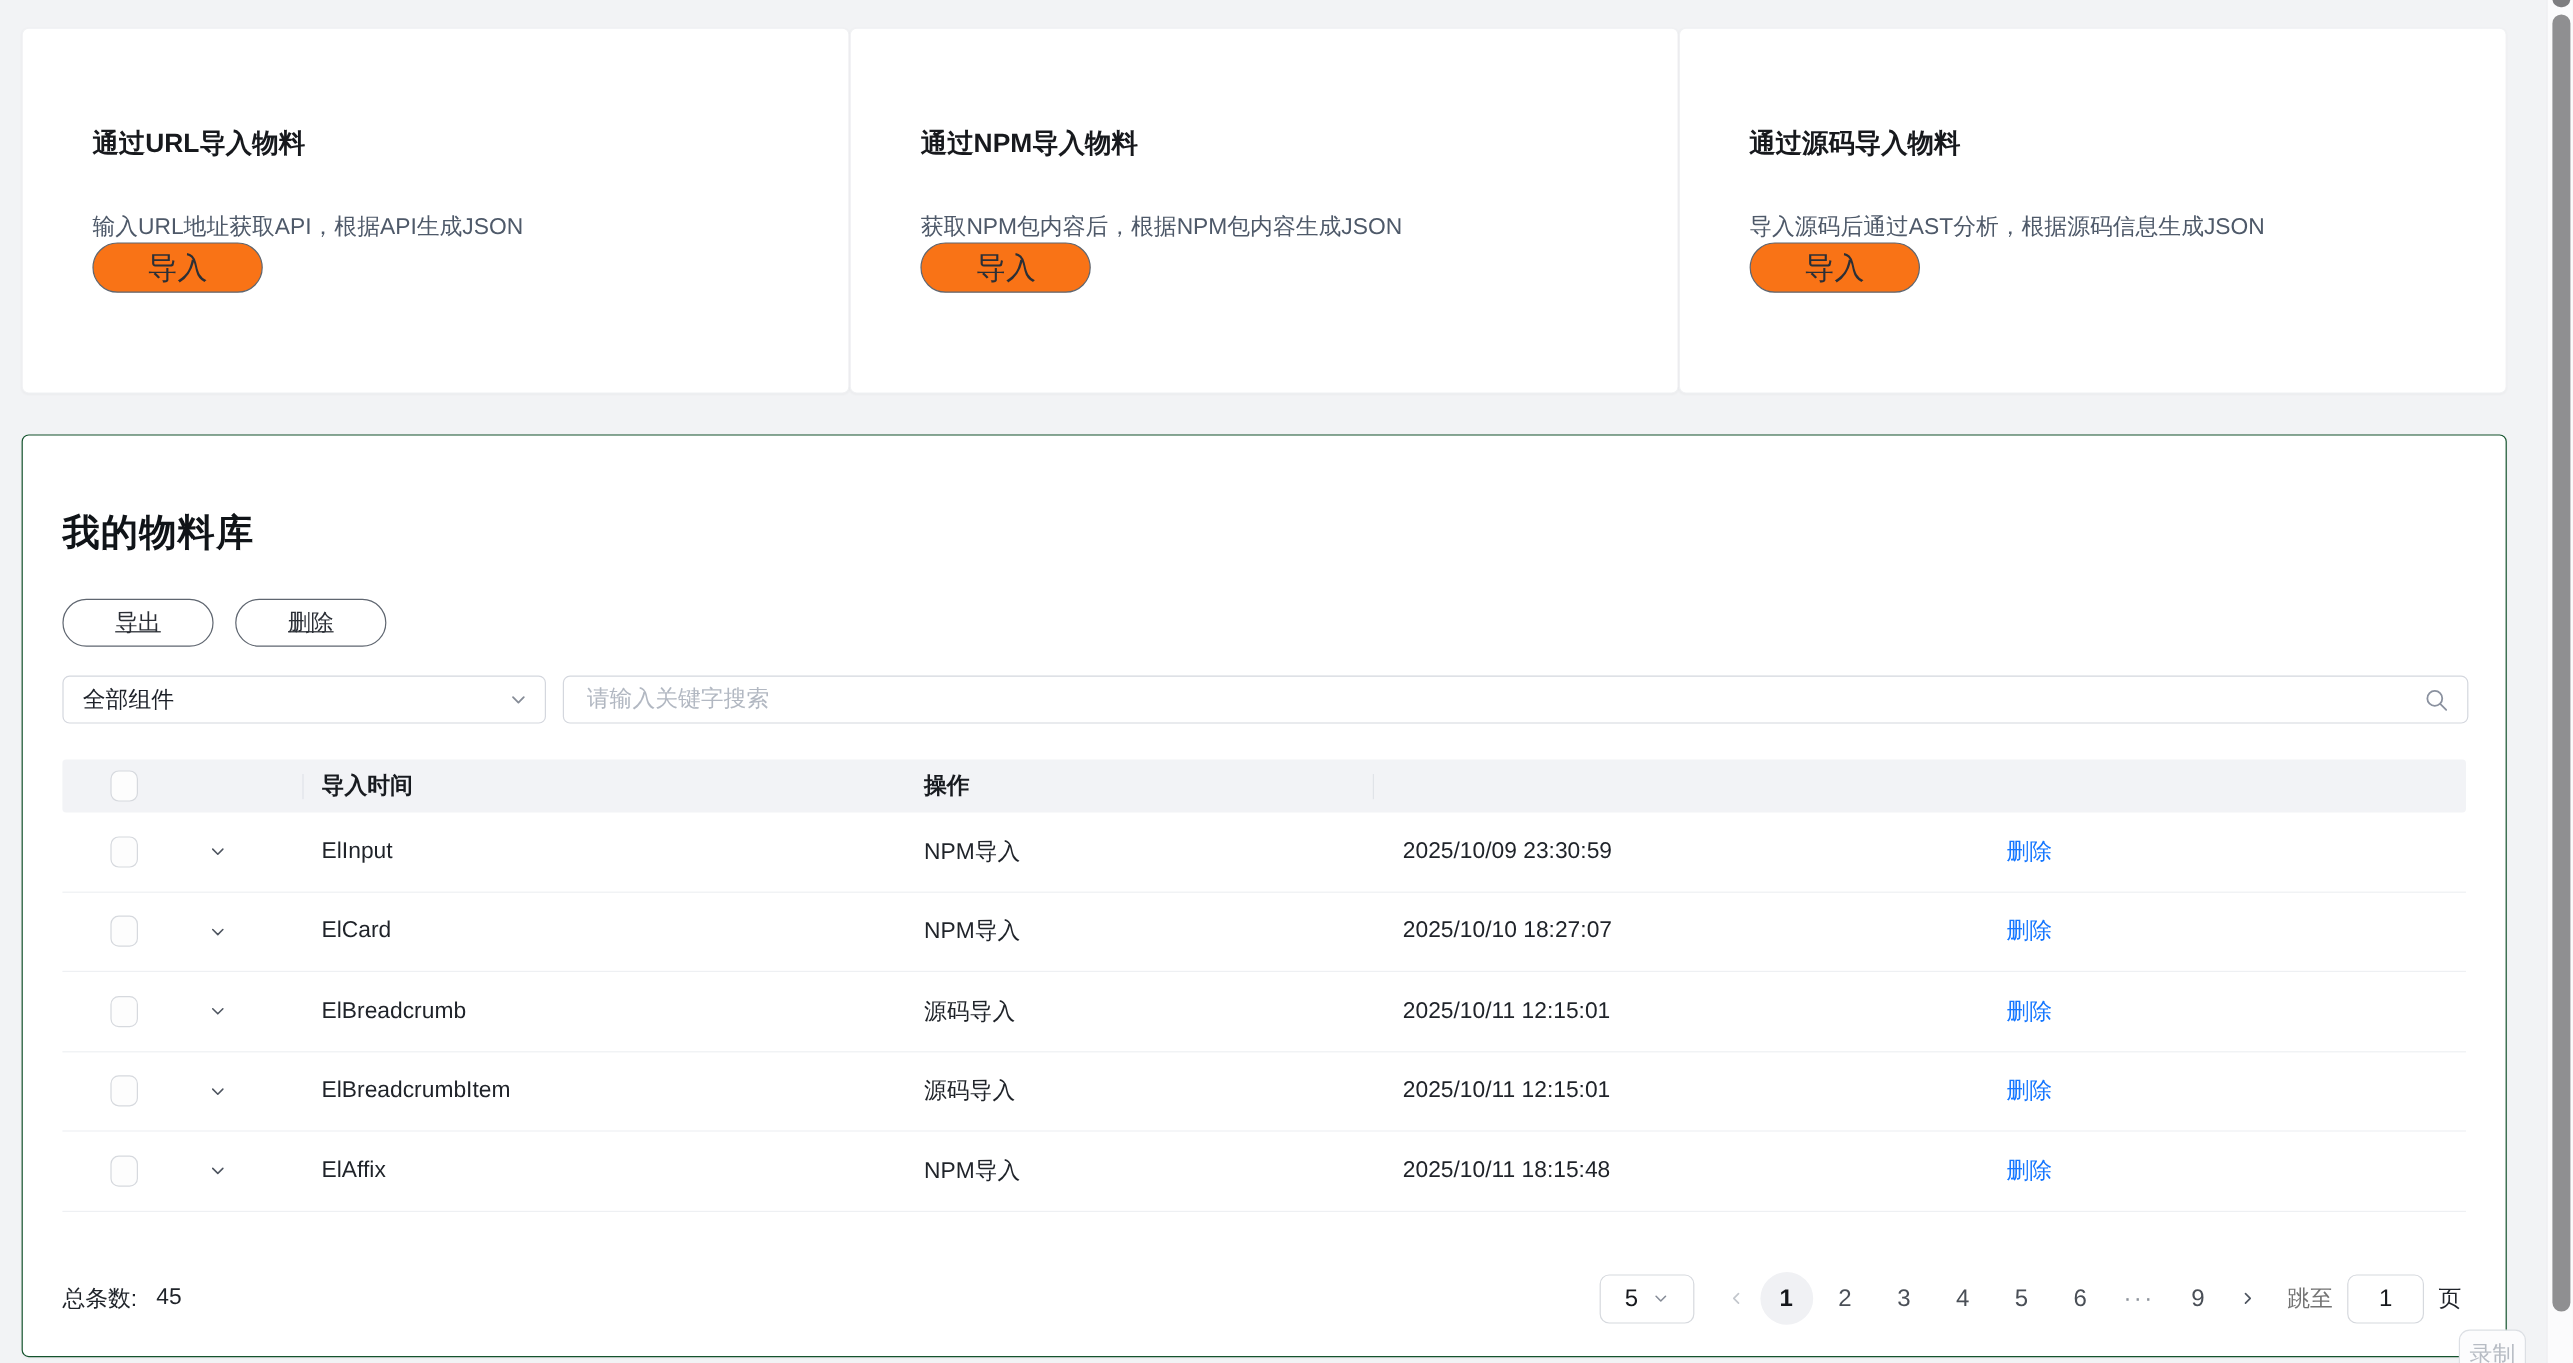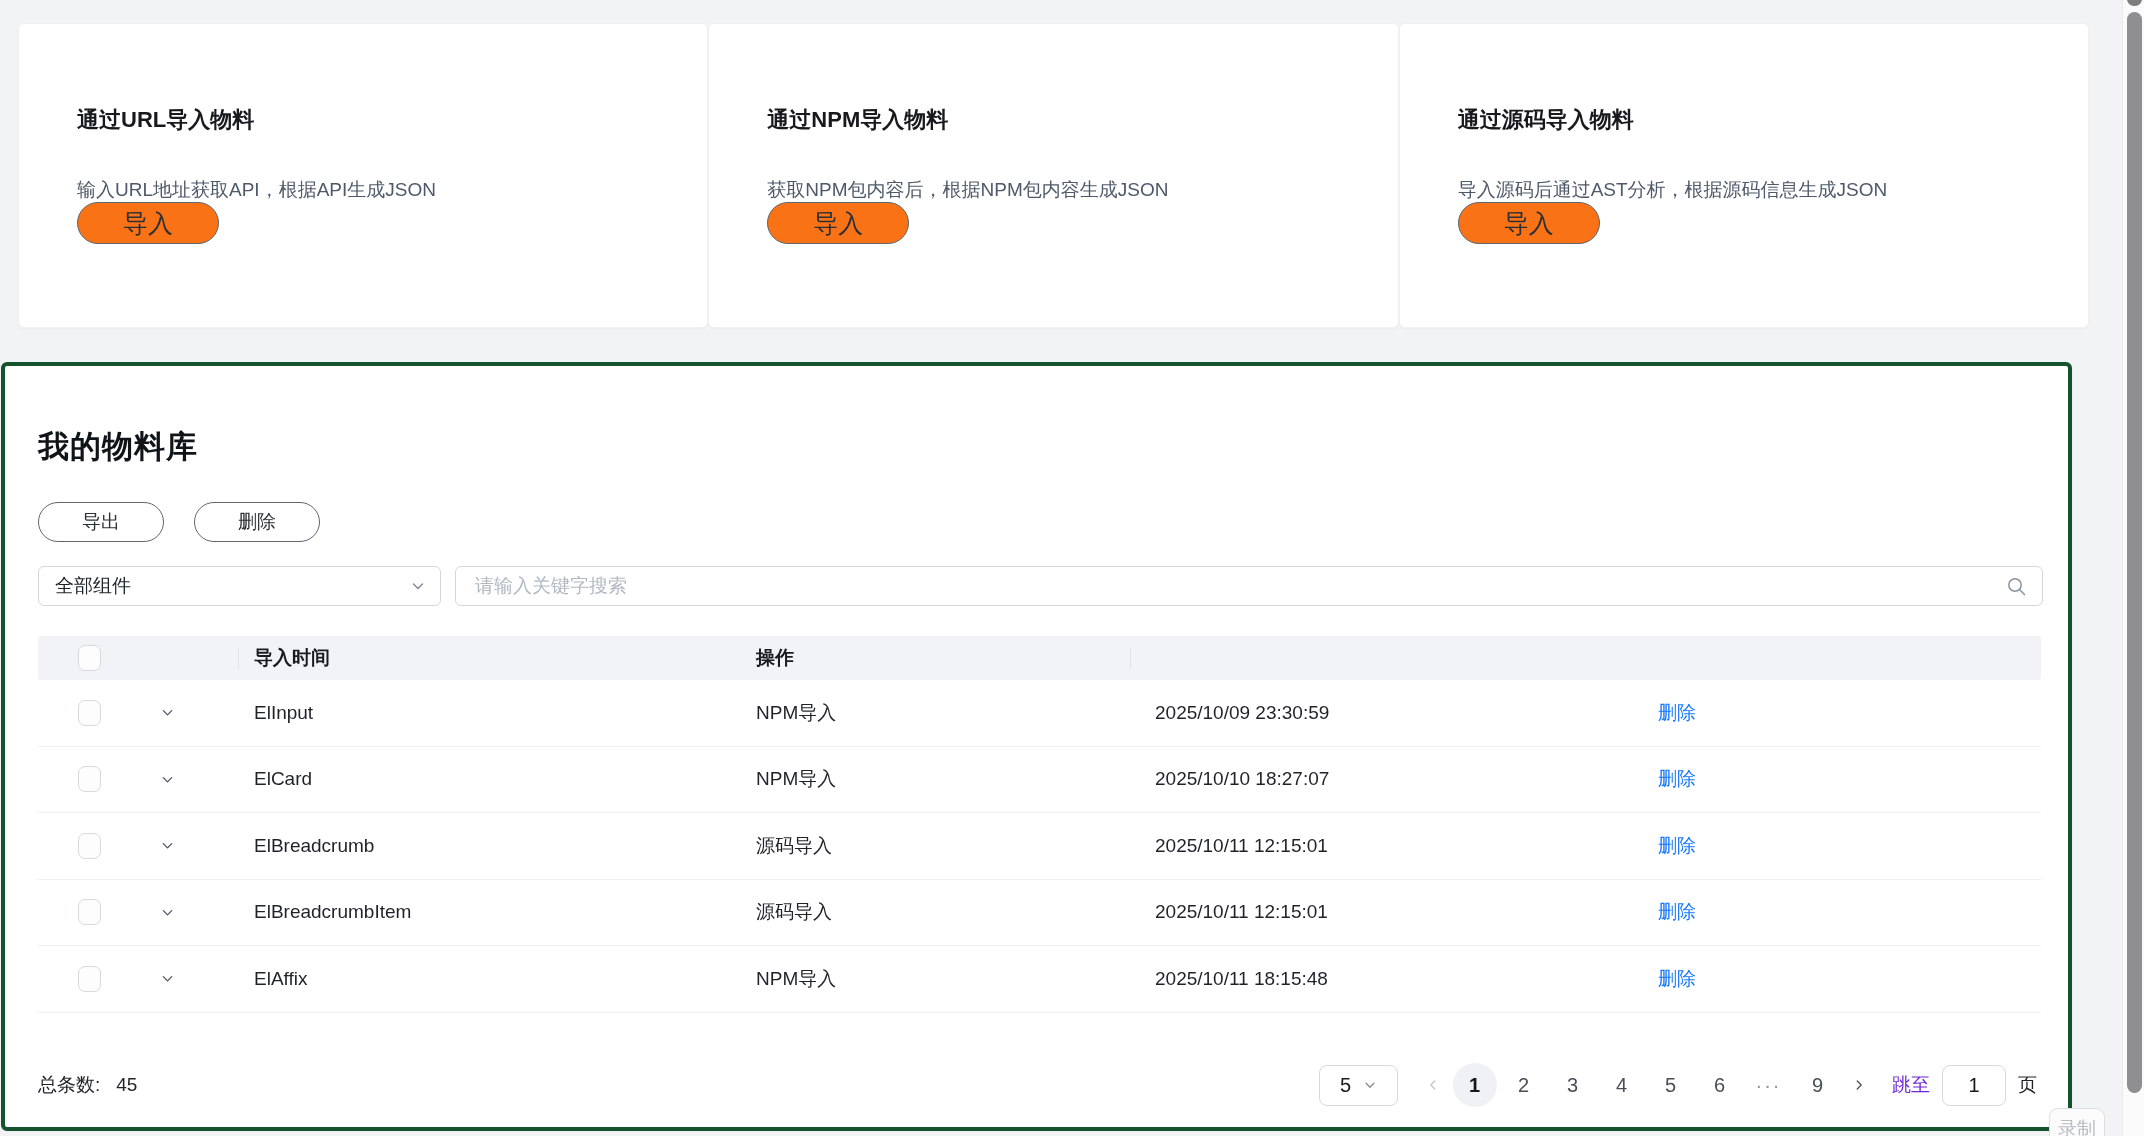--- a/index.html
+++ b/index.html
@@ -29,30 +29,30 @@
     margin-top:44px;font-size:19px;color:#4e5969;line-height:24px;
   }
   .import-card .card-btn{
     display:inline-flex;align-items:center;justify-content:center;
     height:42px;padding:0 45px;border:1px solid #5f6670;border-radius:21px;
     background:#f97316;font-size:25px;color:#2b2f36;cursor:pointer;
   }
 
   
   .panel{
-    position:absolute;left:1px;top:362px;width:2071px;height:769px;
-    background:#ffffff;border:4px solid #14532d;border-radius:6px;
+    position:absolute;left:18px;top:362px;width:2071px;height:769px;
+    background:#ffffff;border:1px solid #14532d;border-radius:6px;
     box-sizing:border-box;padding:0 33px;
     box-shadow:0 1px 2px rgba(0,0,0,0.03);
   }
   .panel-title{
     position:absolute;left:33px;top:60px;
     font-size:31px;font-weight:700;color:#101418;margin:0;letter-spacing:1px;
   }
-  .actions-row{position:absolute;left:33px;top:136px;display:flex;gap:30px;}
+  .actions-row{position:absolute;left:33px;top:136px;display:flex;gap:18px;text-decoration:underline;}
   .pill-btn{
     display:inline-flex;align-items:center;justify-content:center;
     height:40px;min-width:126px;box-sizing:border-box;
     border:1px solid #5f6670;border-radius:20px;background:#fff;
     font-size:19px;color:#2b2f36;cursor:pointer;
   }
 
   .filter-row{position:absolute;left:33px;top:200px;display:flex;gap:14px;width:2005px;}
   .select-box{
     width:403px;height:40px;box-sizing:border-box;border:1px solid #d4d7de;border-radius:6px;
@@ -114,21 +114,21 @@
     width:34px;height:44px;display:inline-flex;align-items:center;justify-content:center;cursor:pointer;
   }
   .pg-arrow.prev{margin-left:18px;color:#c3c7cd;}
   .pg-arrow.next{color:#4e5560;}
   .pg-item{
     width:44px;height:44px;margin:0 2.5px;display:inline-flex;align-items:center;justify-content:center;
     font-size:20px;color:#4a4f57;cursor:pointer;border-radius:50%;
   }
   .pg-item.active{background:#f0f1f4;color:#15171b;font-weight:700;}
   .pg-item.ellipsis{color:#8d939b;letter-spacing:2px;}
-  .jump-label{margin-left:16px;font-size:19px;color:#6d28d9;}
+  .jump-label{margin-left:16px;font-size:19px;color:#737373;}
   .jump-input{
     width:64px;height:41px;box-sizing:border-box;margin-left:12px;
     border:1px solid #d6d9de;border-radius:8px;text-align:center;font-size:20px;color:#17191d;
     outline:none;background:#fff;font-family:"Liberation Sans", sans-serif;
   }
   .unit-label{margin-left:12px;font-size:19px;color:#1f2329;}
 
   
   .record-btn{
     position:absolute;left:2049px;top:1108px;width:56px;height:42px;

